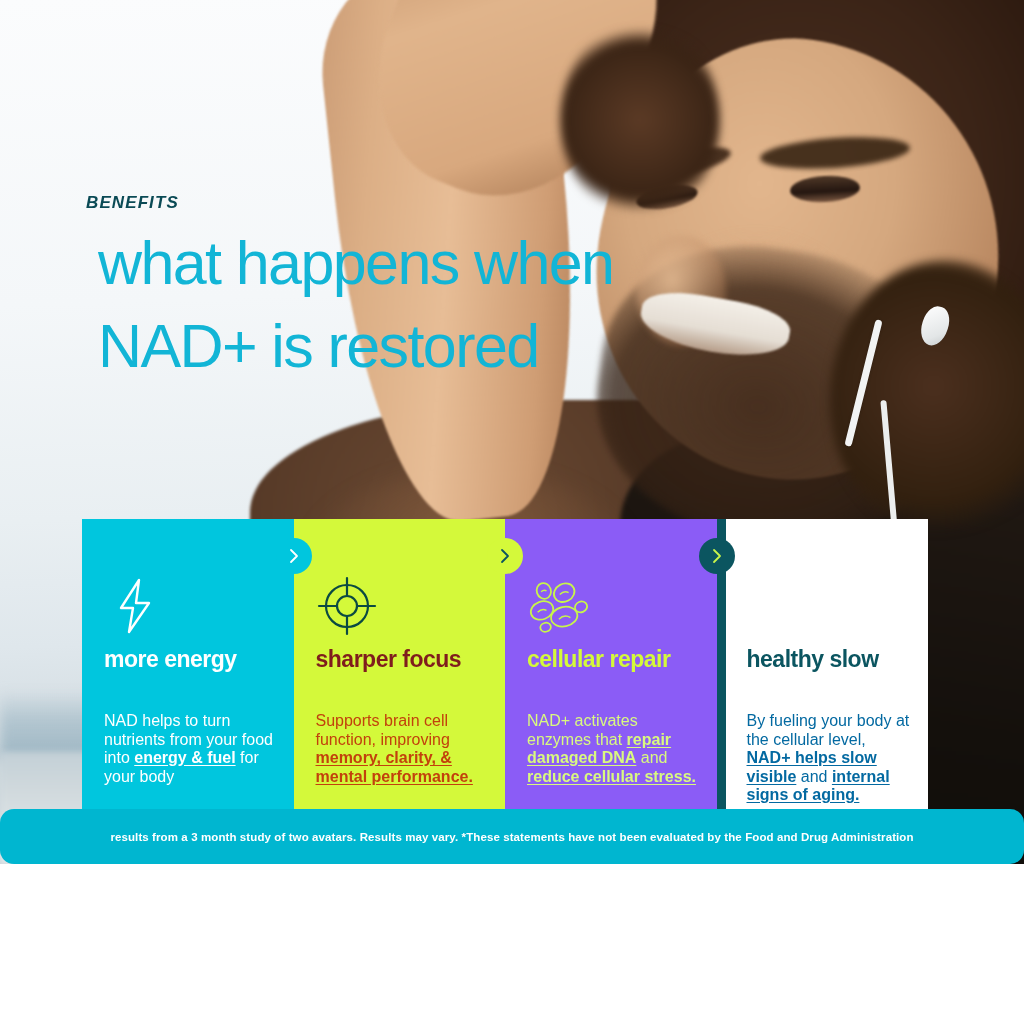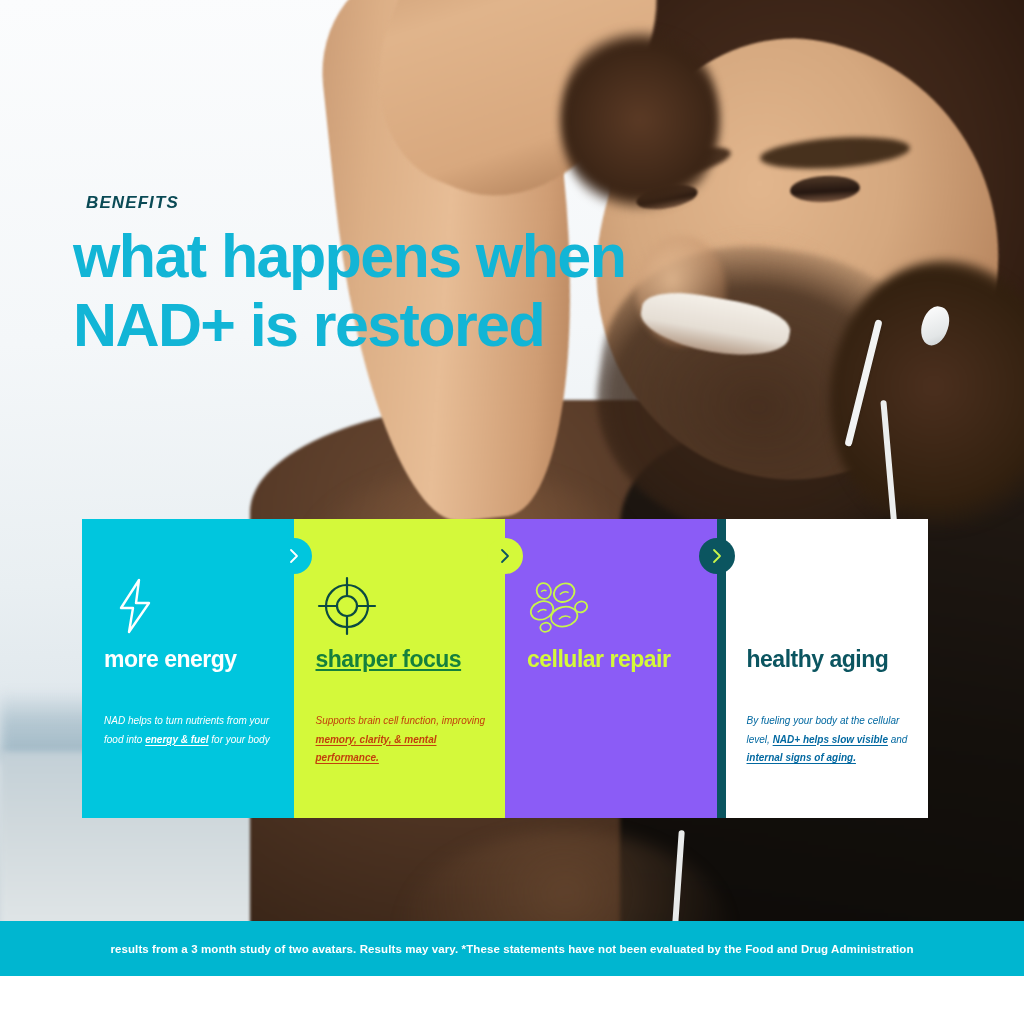--- a/index.html
+++ b/index.html
@@ -7,21 +7,21 @@
   html, body {
     width: 1024px;
     height: 1024px;
     overflow: hidden;
     font-family: "Liberation Sans", sans-serif;
   }
 
   #page {
     position: relative;
     width: 1024px;
-    height: 976px;
+    height: 864px;
     background: #e7edf0;
     overflow: hidden;
   }
 
   
   .photo {
     position: absolute;
     inset: 0;
     overflow: hidden;
   }
@@ -250,25 +250,25 @@
     position: absolute;
     left: 86px; top: 193px;
     font-size: 17px;
     font-weight: 700;
     font-style: italic;
     letter-spacing: 1.1px;
     color: #0a4a55;
   }
   .headline {
     position: absolute;
-    left: 73px; top: 222px;
+    left: 98px; top: 222px;
     width: 560px;
     font-size: 61px;
-    line-height: 69px;
-    font-weight: 700;
+    line-height: 83px;
+    font-weight: 400;
     letter-spacing: -1.6px;
     color: #12b5d6;
   }
 
   
   .cards {
     position: absolute;
     left: 82px; top: 519px;
     width: 846px; height: 299px;
     display: flex;
@@ -322,48 +322,48 @@
     width: 180px;
     font-size: 23px;
     line-height: 25px;
     font-weight: 700;
     letter-spacing: -.5px;
   }
   .card-body {
     position: absolute;
     left: 22px; top: 193px;
     right: 14px;
-    font-size: 10px;
+    font-size: 16px;
     line-height: 18.5px;
-    font-style: italic;
   }
   .card-body u, .card-body b {
     font-weight: 700;
     text-decoration: underline;
     text-underline-offset: 2px;
   }
 
   .c1 .card-title { color: #ffffff; }
   .c1 .card-body  { color: #ffffff; }
-  .c2 .card-title { color: #15803d; text-decoration: underline; }
+  .c2 .card-title { color: #7f1d1d; }
   .c2 .card-body  { color: #c2410c; }
   .c3 .card-title { color: #d4f93a; }
   .c3 .card-body  { color: #d9f97f; }
   .c4 .card-title { color: #0b5560; left: 30px; }
   .c4 .card-body  { color: #0369a1; left: 30px; }
 
   
   .footer {
     position: absolute;
     left: 0; right: 0; bottom: 0;
     height: 55px;
     background: #00b6d0;
     display: flex;
     align-items: center;
     justify-content: center;
+    border-radius: 14px;
   }
   .footer-text {
     font-size: 11.5px;
     font-weight: 700;
     color: #ffffff;
     letter-spacing: .1px;
   }
 </style>
 </head>
 <body>
@@ -447,29 +447,30 @@
           <path d="M37 18 q5 -5 10 -2" stroke-width="1.6"></path>
           <ellipse cx="17" cy="36" rx="13" ry="10" transform="rotate(-20 17 36)"></ellipse>
           <path d="M12 38 q5 -5 10 -2" stroke-width="1.6"></path>
           <ellipse cx="42" cy="43" rx="15" ry="11" transform="rotate(-12 42 43)"></ellipse>
           <path d="M36 46 q6 -6 13 -2" stroke-width="1.6"></path>
           <ellipse cx="61" cy="32" rx="7" ry="6" transform="rotate(-22 61 32)"></ellipse>
           <ellipse cx="21" cy="55" rx="6" ry="5" transform="rotate(-16 21 55)"></ellipse>
         </svg>
       </span>
       <div class="card-title">cellular repair</div>
+      <div class="card-body">NAD+ activates enzymes that <u>repair damaged DNA</u> and <u>reduce cellular stress.</u></div>
       <span class="bump">
         <svg width="14" height="18" viewBox="0 0 14 18" fill="none" stroke="#c8f54a" stroke-width="1.8" stroke-linecap="round" stroke-linejoin="round">
           <path d="M4 3 L10 9 L4 15"></path>
         </svg>
       </span>
     </div>
 
     <div class="card c4">
-      <div class="card-title">healthy aging</div>
+      <div class="card-title">healthy slow</div>
       <div class="card-body">By fueling your body at the cellular level, <u>NAD+ helps slow visible</u> and <u>internal signs of aging.</u></div>
     </div>
 
   </div>
 
   <div class="footer">
     <span class="footer-text">results from a 3 month study  of two avatars. Results may vary. *These statements have not been evaluated by the Food and Drug Administration</span>
   </div>
 
 </div>

